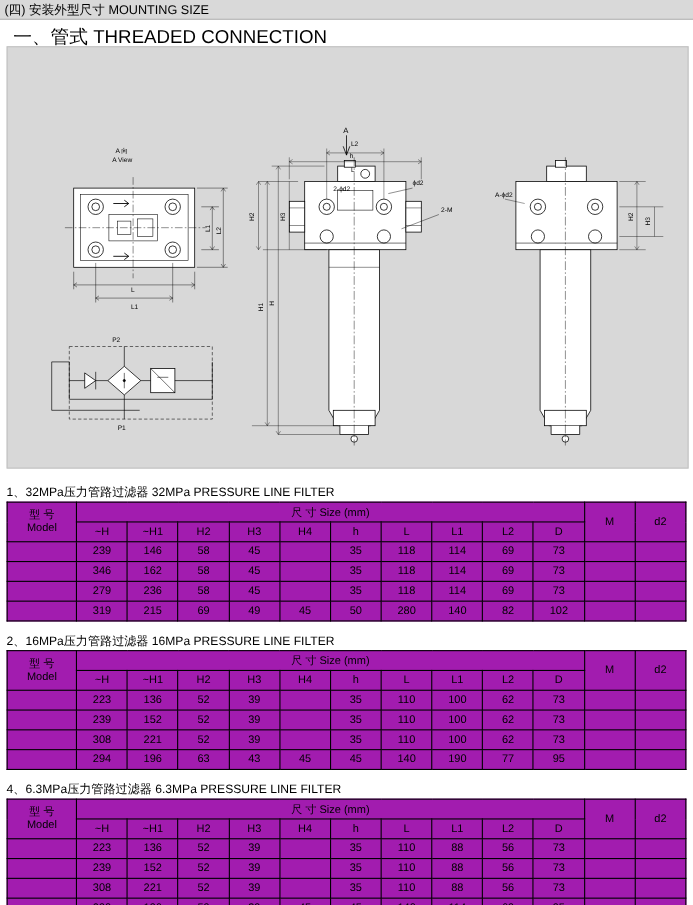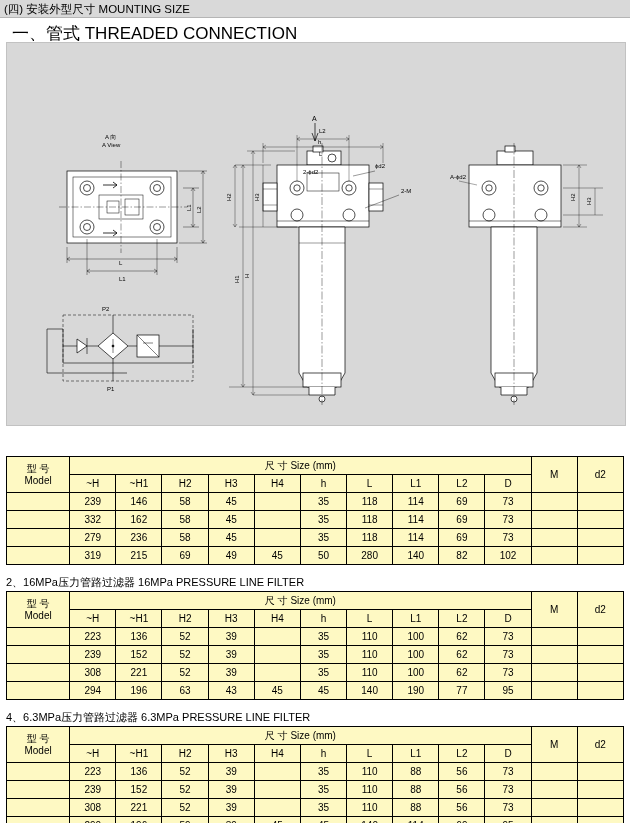--- a/index.html
+++ b/index.html
@@ -56,21 +56,21 @@
   .sec-title {
     position: absolute;
     font-size: 11px;
     white-space: nowrap;
   }
   
   table.spec {
     position: absolute;
     border-collapse: collapse;
     font-size: 10px;
-    background: #fef9c3;
+    background: #a21caf;
   }
   table.spec td, table.spec th {
     border: 1px solid #000;
     text-align: center;
     vertical-align: middle;
     font-weight: normal;
     padding: 0;
     height: 17px;
   }
   table.spec td.model-col { width: 62px; }
@@ -257,20 +257,21 @@
         <text x="568" y="158" font-size="6" transform="rotate(-90 568 158)">H2</text>
         <text x="584" y="162" font-size="6" transform="rotate(-90 584 162)">H3</text>
         <text x="184" y="168" font-size="6" transform="rotate(-90 184 168)">L1</text>
         <text x="194" y="170" font-size="6" transform="rotate(-90 194 170)">L2</text>
         <text x="112" y="222" font-size="6">L</text>
         <text x="112" y="238" font-size="6">L1</text>
       </g>
     </svg>
   </div>
 
+  <div class="sec-title" style="left:6px; top:440px;">1、32MPa压力管路过滤器  32MPa PRESSURE LINE FILTER</div>
 
   <table class="spec" style="left:6px; top:456px; width:618px;">
     <tbody>
         <tr>
       <td rowspan="2" class="model-col">
         <div class="two-line"><span>型  号</span><br><span>Model</span></div>
       </td>
       <td colspan="10">尺    寸  Size (mm)</td>
       <td rowspan="2" class="dim">M</td>
       <td rowspan="2" class="dim">d2</td>
@@ -297,21 +298,21 @@
       <td>35</td>
       <td>118</td>
       <td>114</td>
       <td>69</td>
       <td>73</td>
       <td></td>
       <td></td>
     </tr>
     <tr>
       <td></td>
-      <td>332</td>
+      <td>346</td>
       <td>162</td>
       <td>58</td>
       <td>45</td>
       <td></td>
       <td>35</td>
       <td>118</td>
       <td>114</td>
       <td>69</td>
       <td>73</td>
       <td></td>

